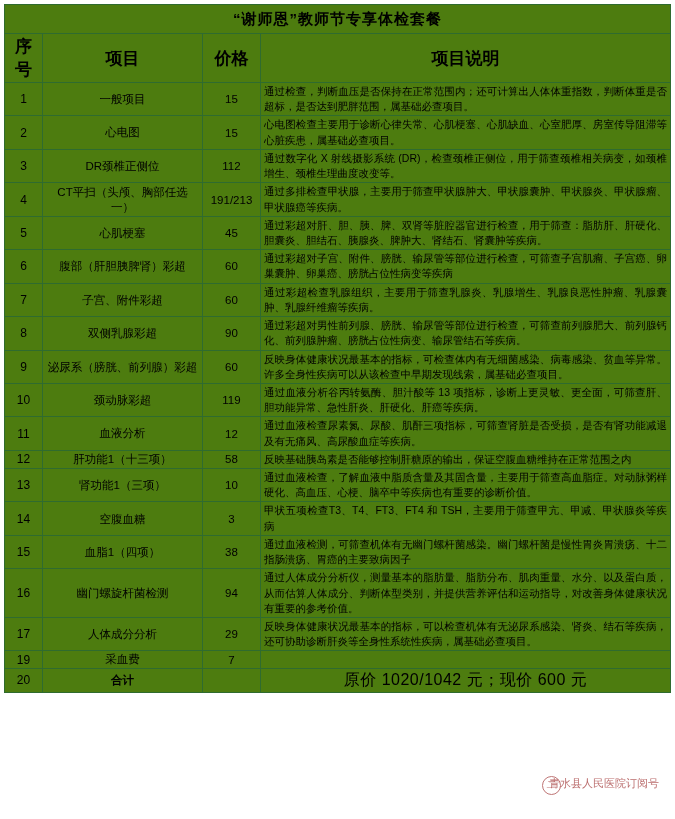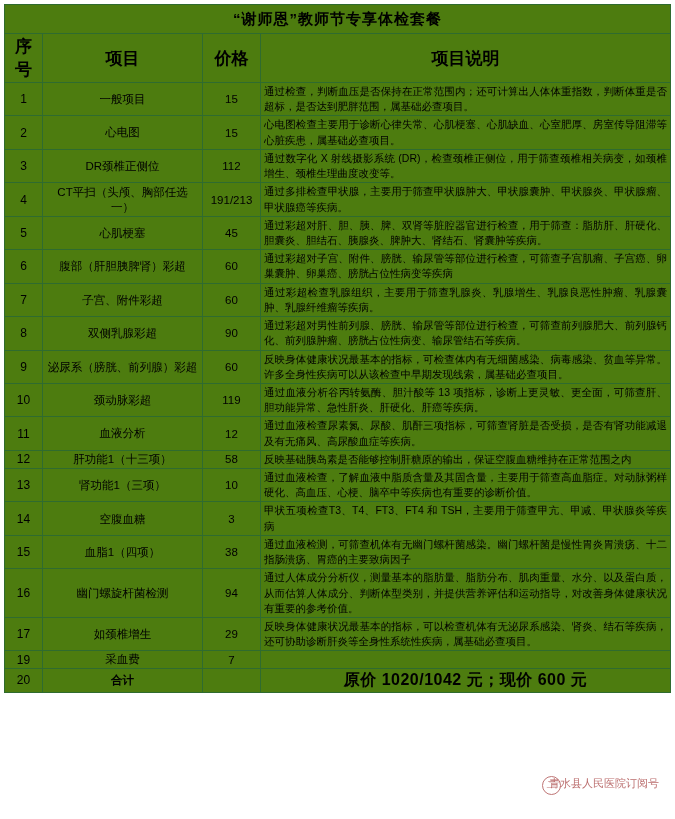--- a/index.html
+++ b/index.html
@@ -50,21 +50,21 @@
   }
   .c-no   { width: 38px;  text-align: center; font-size: 12px; }
   .c-item { width: 160px; text-align: center; font-size: 11.5px; line-height: 1.25; }
   .c-price{ width: 58px;  text-align: center; font-size: 11.5px; }
   .c-desc { text-align: left; font-size: 10.5px; line-height: 1.45; padding: 2px 5px; }
   .desc-just { text-align: justify; text-justify: inter-ideograph; }
   .total-row td.c-item { font-weight: bold; }
   .promo {
     text-align: center;
     color: #e8000d;
-    font-weight: bold;
+    font-weight: normal;
     font-size: 16px;
     letter-spacing: 0.5px;
     margin-left: 47px;
   }
   .watermark {
     position: absolute;
     right: 10px;
     bottom: 16px;
     width: 122px;
     height: 40px;
@@ -207,21 +207,21 @@
         <td class="c-desc desc-just">通过血液检测，可筛查机体有无幽门螺杆菌感染。幽门螺杆菌是慢性胃炎胃溃疡、十二指肠溃疡、胃癌的主要致病因子</td>
       </tr>
       <tr>
         <td class="c-no">16</td>
         <td class="c-item">幽门螺旋杆菌检测</td>
         <td class="c-price">94</td>
         <td class="c-desc desc-just">通过人体成分分析仪，测量基本的脂肪量、脂肪分布、肌肉重量、水分、以及蛋白质，从而估算人体成分、判断体型类别，并提供营养评估和运动指导，对改善身体健康状况有重要的参考价值。</td>
       </tr>
       <tr>
         <td class="c-no">17</td>
-        <td class="c-item">如颈椎增生</td>
+        <td class="c-item">人体成分分析</td>
         <td class="c-price">29</td>
         <td class="c-desc desc-just">反映身体健康状况最基本的指标，可以检查机体有无泌尿系感染、肾炎、结石等疾病，还可协助诊断肝炎等全身性系统性疾病，属基础必查项目。</td>
       </tr>
       <tr>
         <td class="c-no">19</td>
         <td class="c-item">采血费</td>
         <td class="c-price">7</td>
         <td class="c-desc"></td>
       </tr>
 

